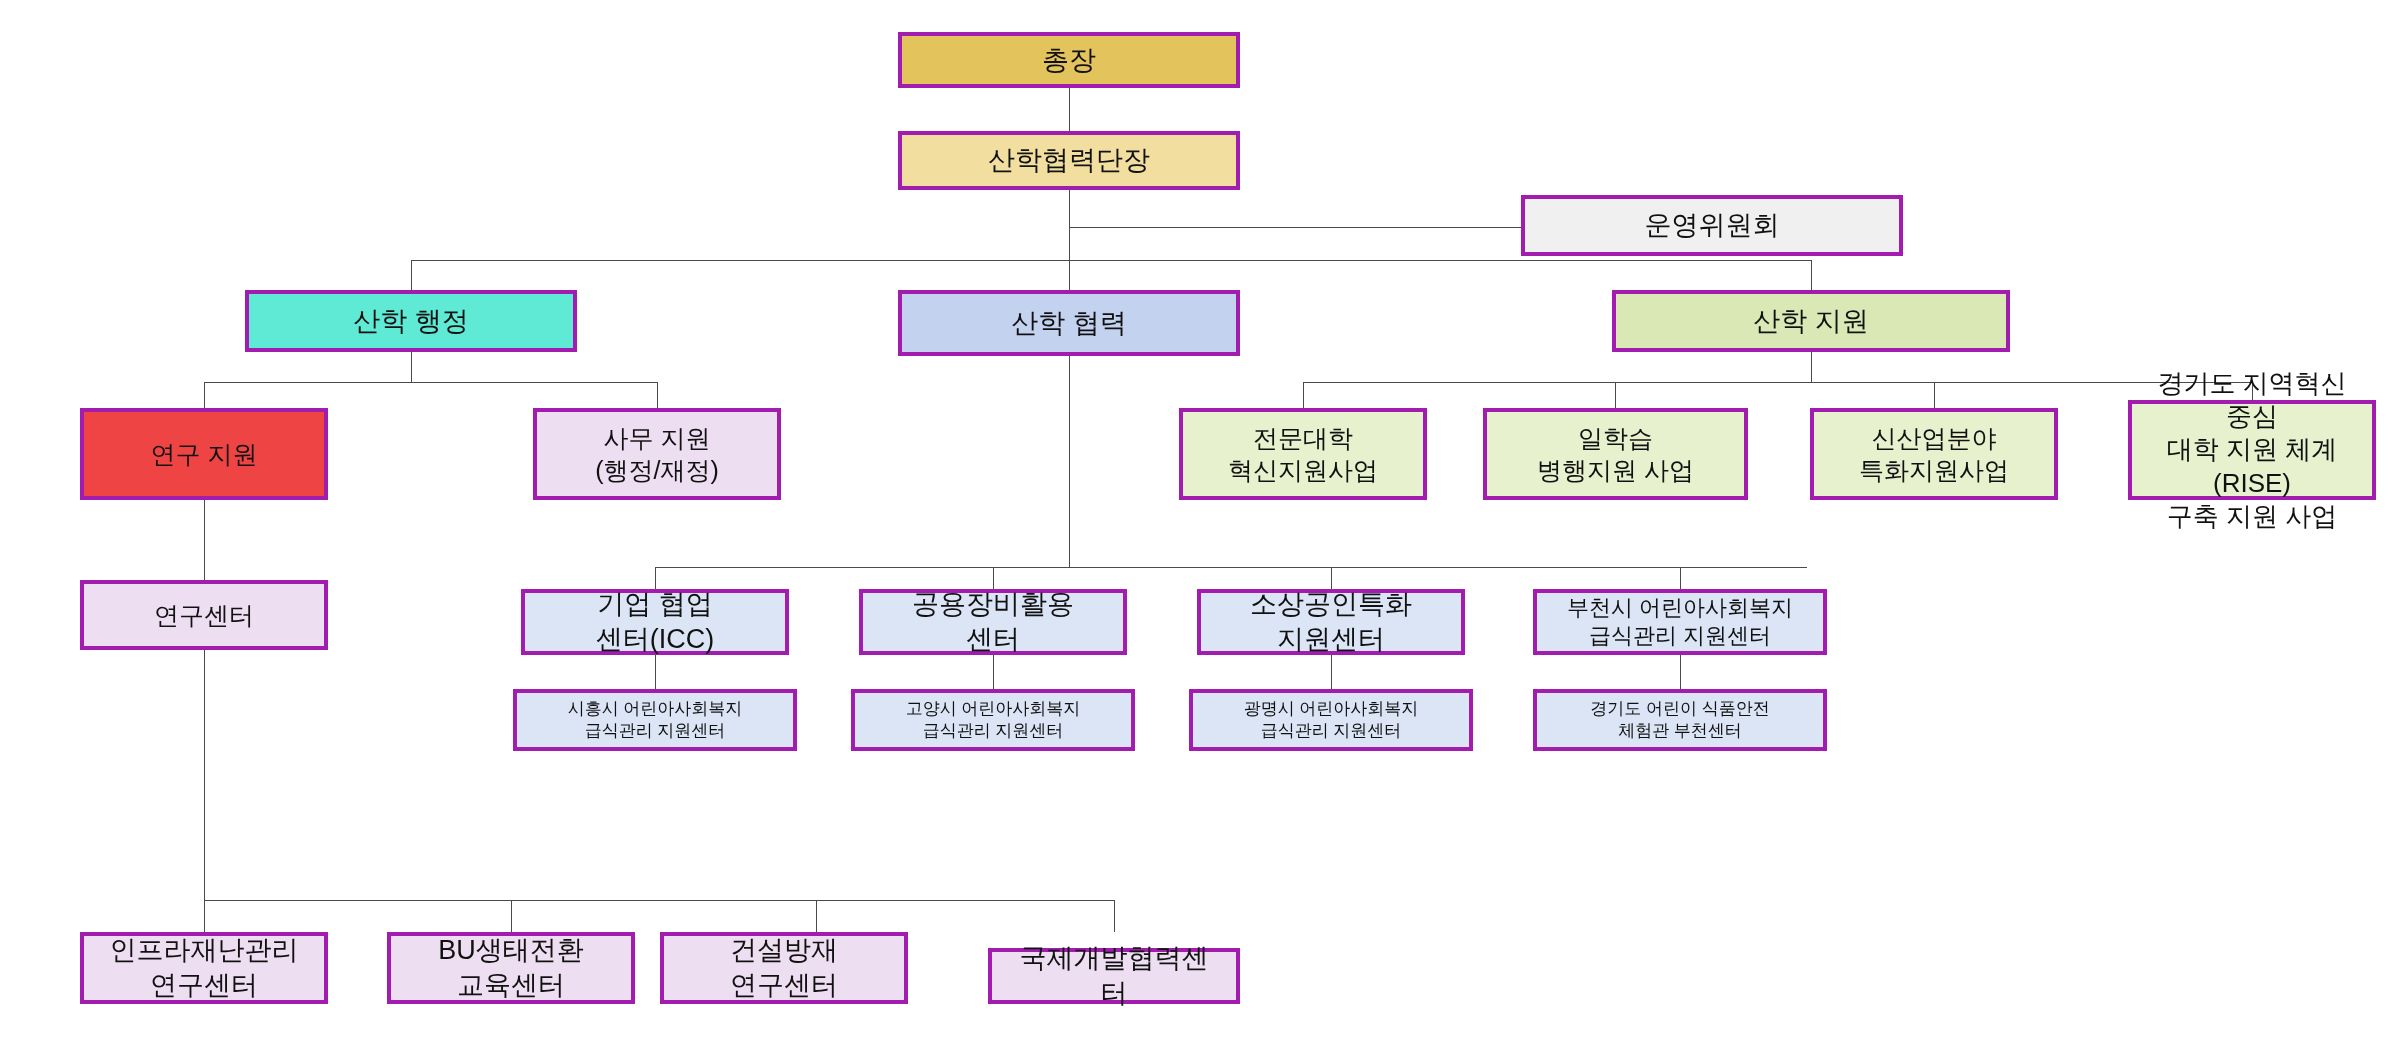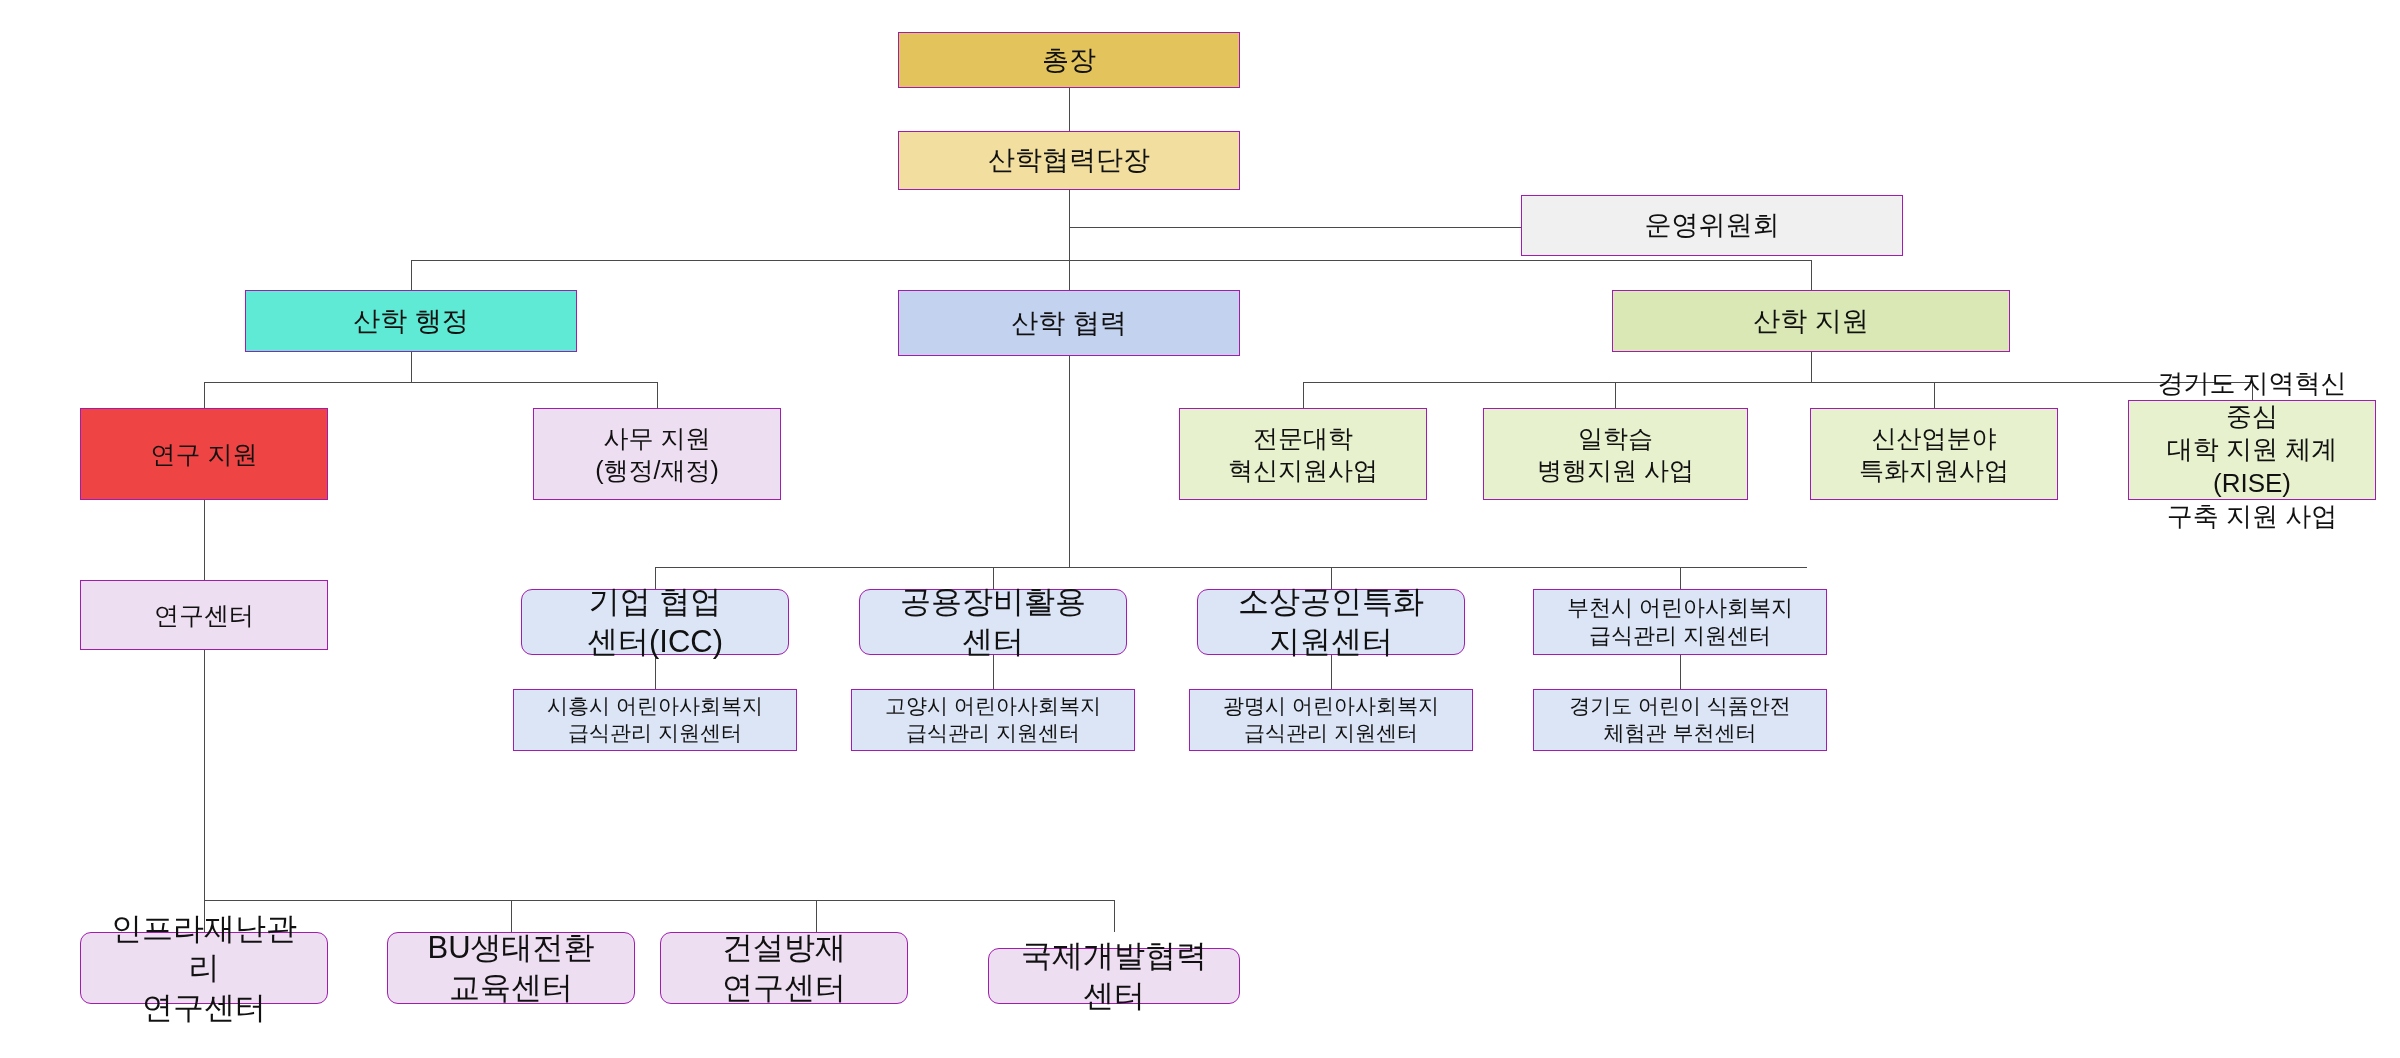--- a/index.html
+++ b/index.html
@@ -13,37 +13,37 @@
   #canvas {
     position: relative;
     width: 2400px;
     height: 1058px;
     background: #ffffff;
     overflow: hidden;
   }
   .node {
     position: absolute;
     box-sizing: border-box;
-    border: 1px solid #a21caf;
+    border: 4px solid #a21caf;
     display: flex;
     align-items: center;
     justify-content: center;
     text-align: center;
     color: #111111;
     line-height: 1.28;
     white-space: pre-line;
     padding: 2px 20px;
   }
   .lvl1 { font-size: 27px; }
   .lvl2 { font-size: 27px; }
   .lvl3 { font-size: 27px; }
   .lvl4 { font-size: 25px; }
-  .lvl5 { font-size: 31px; border-radius: 11px; }
+  .lvl5 { font-size: 27px; }
   .lvl6 { font-size: 22px; }
-  .small { font-size: 21px; }
+  .small { font-size: 17px; }
   .xsmall { font-size: 26px; }
   .line {
     position: absolute;
     background: #4a4a4a;
   }
   .hline { height: 1px; }
   .vline { width: 1px; }
 </style>
 </head>
 <body>

